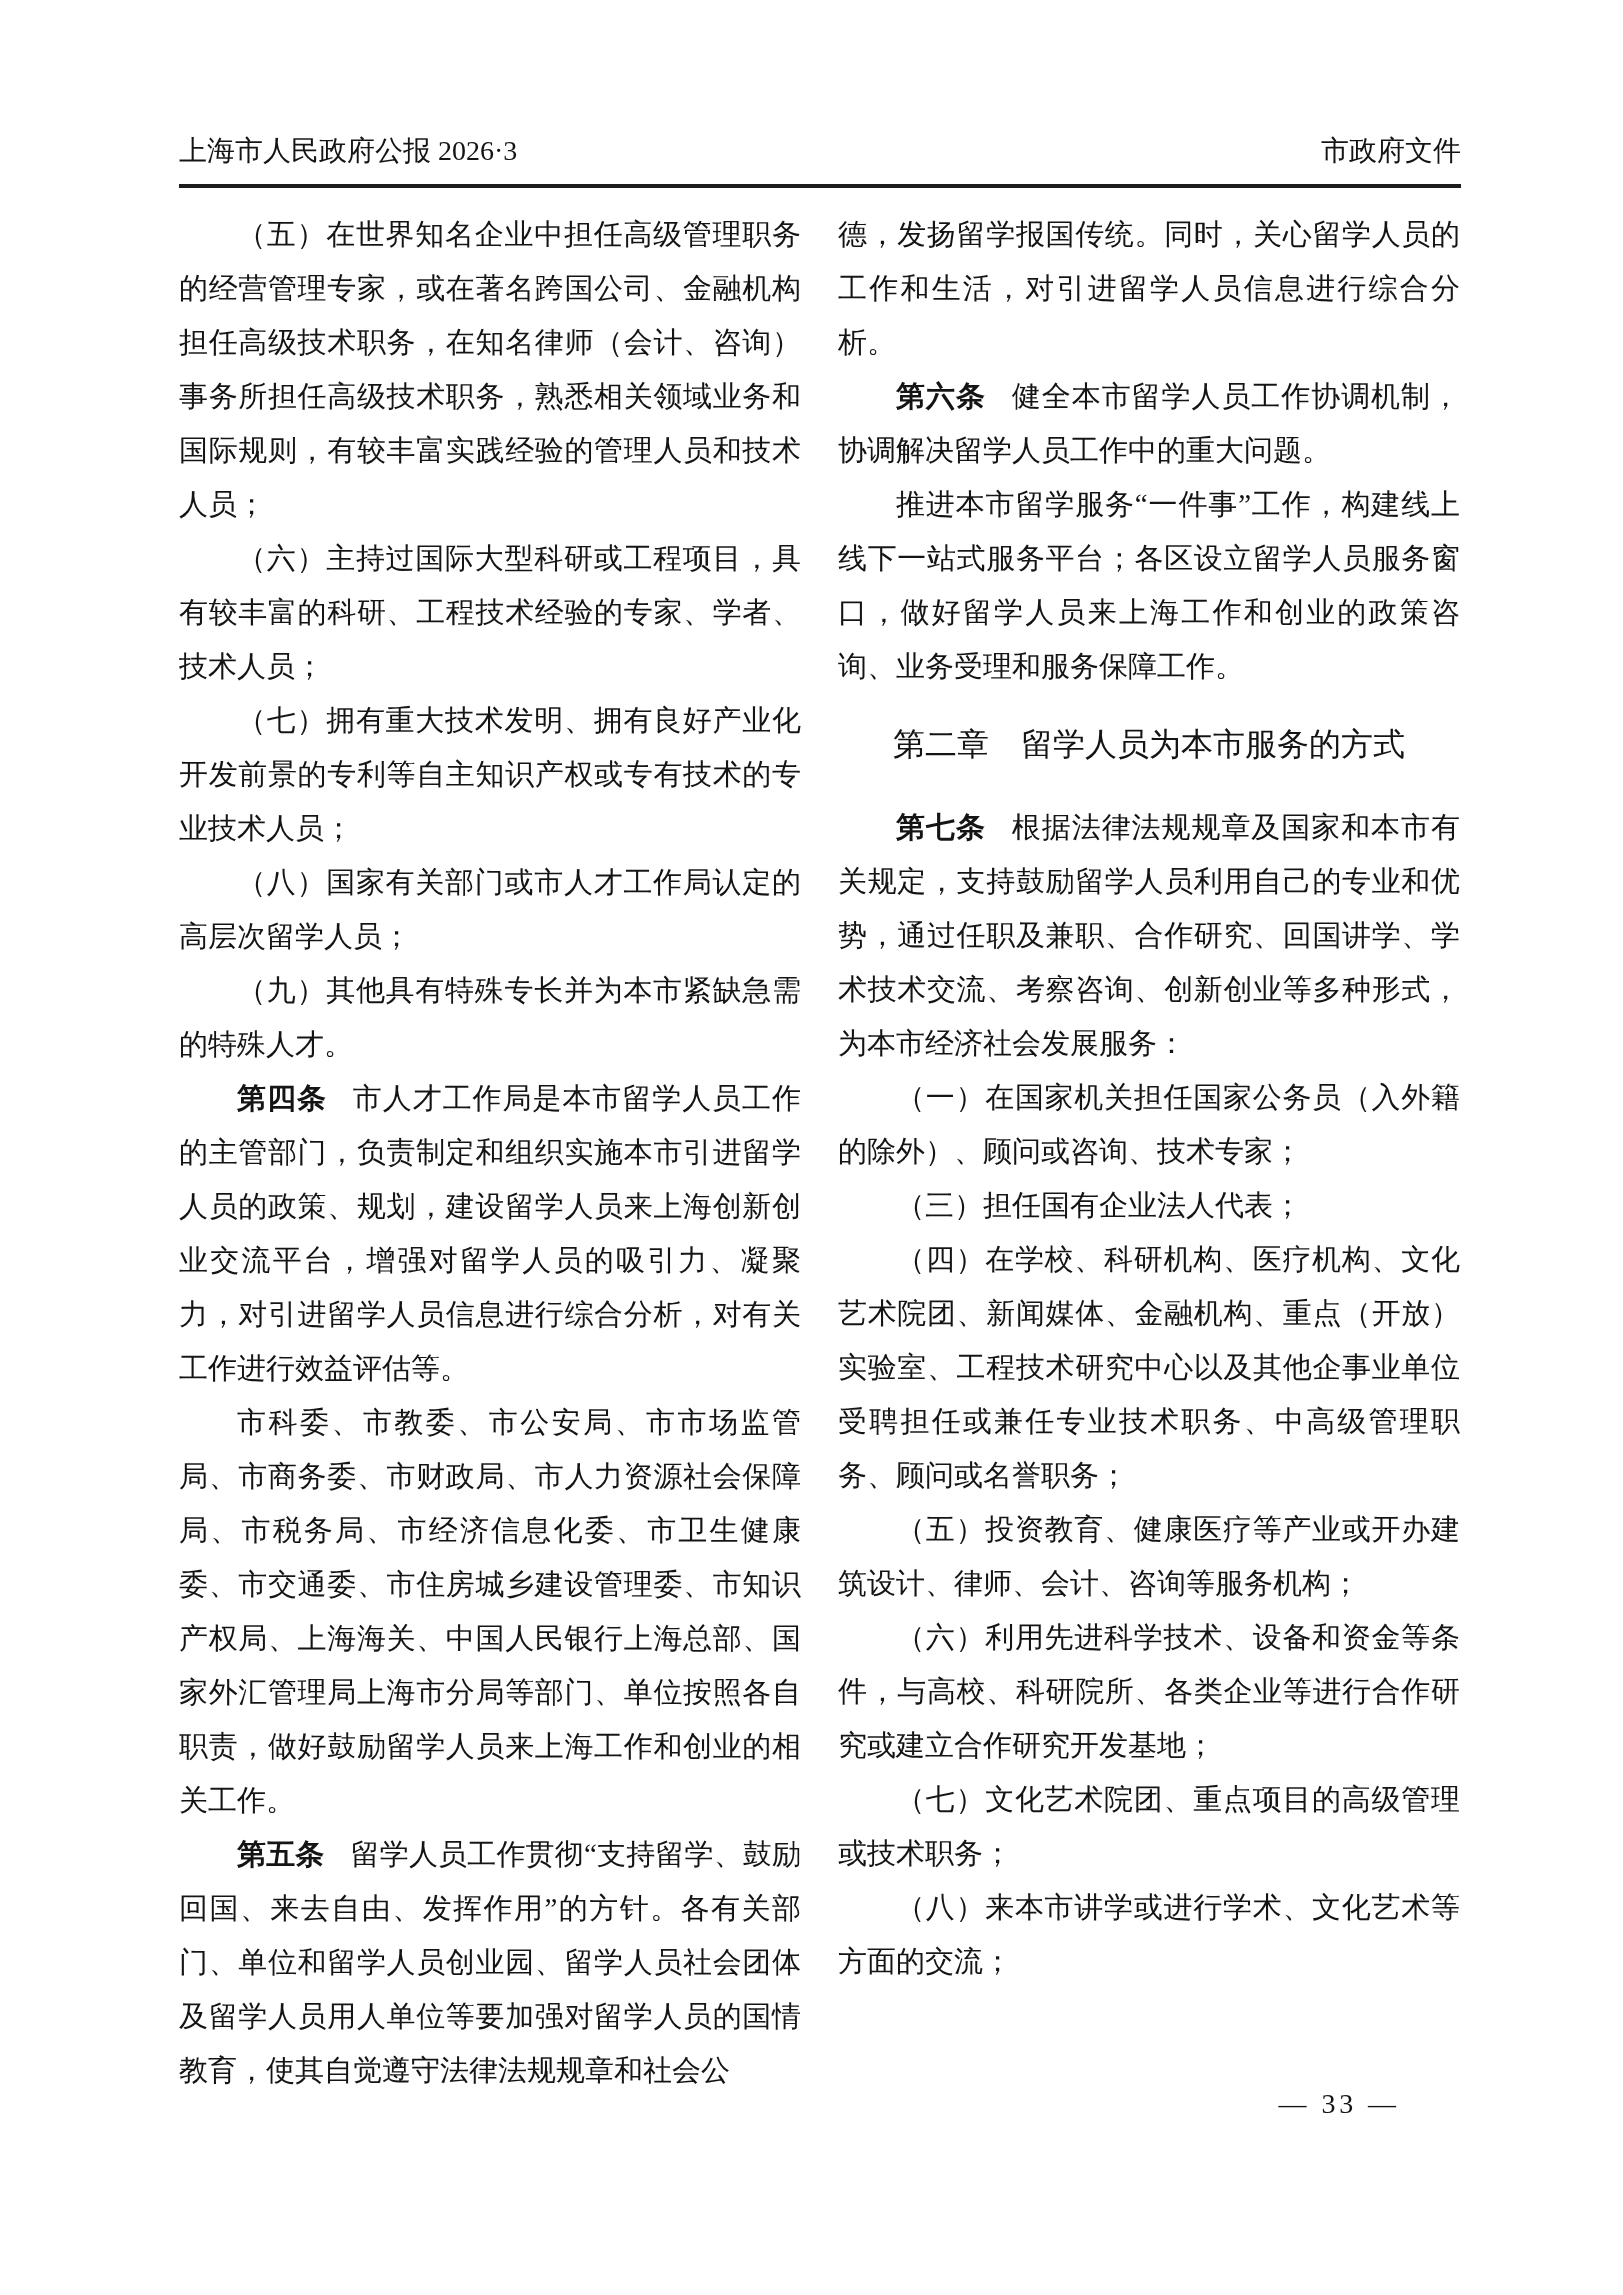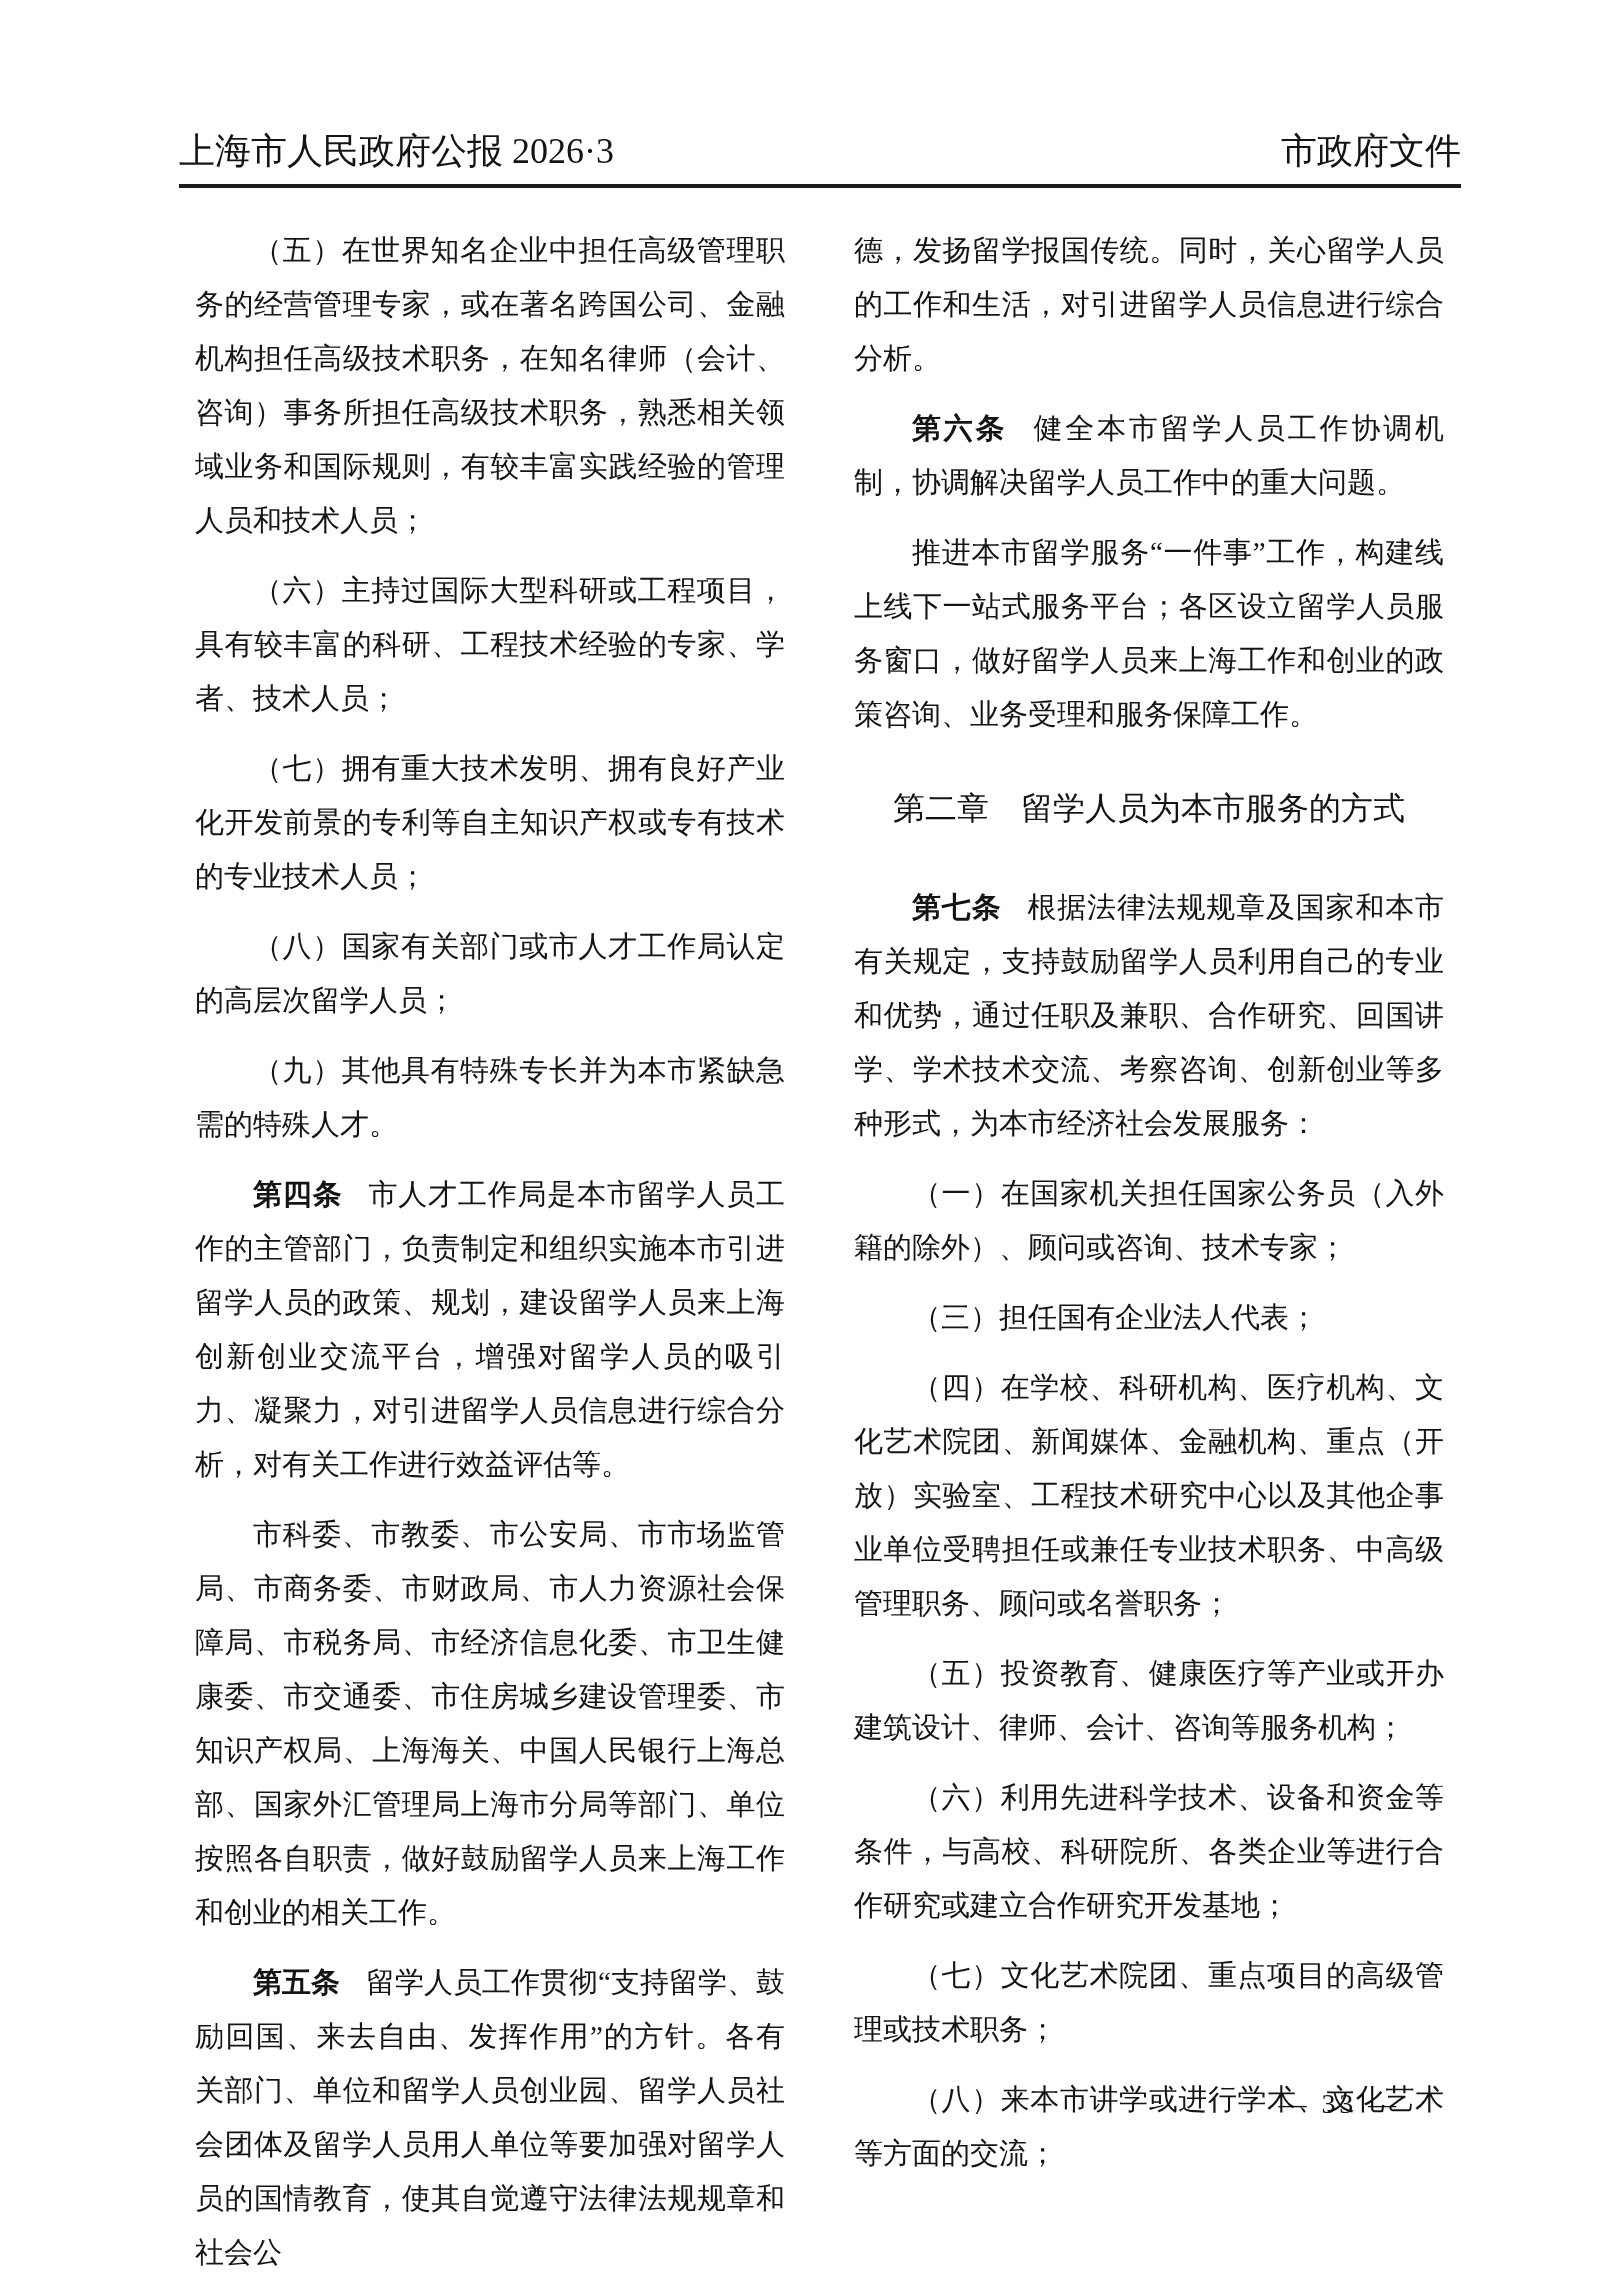--- a/index.html
+++ b/index.html
@@ -20,21 +20,21 @@
     inset: 0;
   }
   .header {
     position: absolute;
     left: 179px;
     top: 128px;
     width: 1282px;
     display: flex;
     justify-content: space-between;
     align-items: baseline;
-    font-size: 36px;
+    font-size: 28px;
     line-height: 46px;
     white-space: nowrap;
   }
   .rule {
     position: absolute;
     left: 179px;
     top: 184px;
     width: 1282px;
     height: 3.9px;
     background: #1c1c1c;
@@ -48,21 +48,21 @@
     gap: 37px;
   }
   .col {
     width: 622px;
     font-size: 29px;
     line-height: 54px;
     text-align: justify;
     text-justify: inter-character;
   }
   .para {
-    margin: 16px;
+    margin: 0;
     padding: 0;
     word-break: break-all;
   }
   .para.indent {
     text-indent: 58px;
   }
   .para.flush {
     text-indent: 0;
   }
   .para.chapter {

